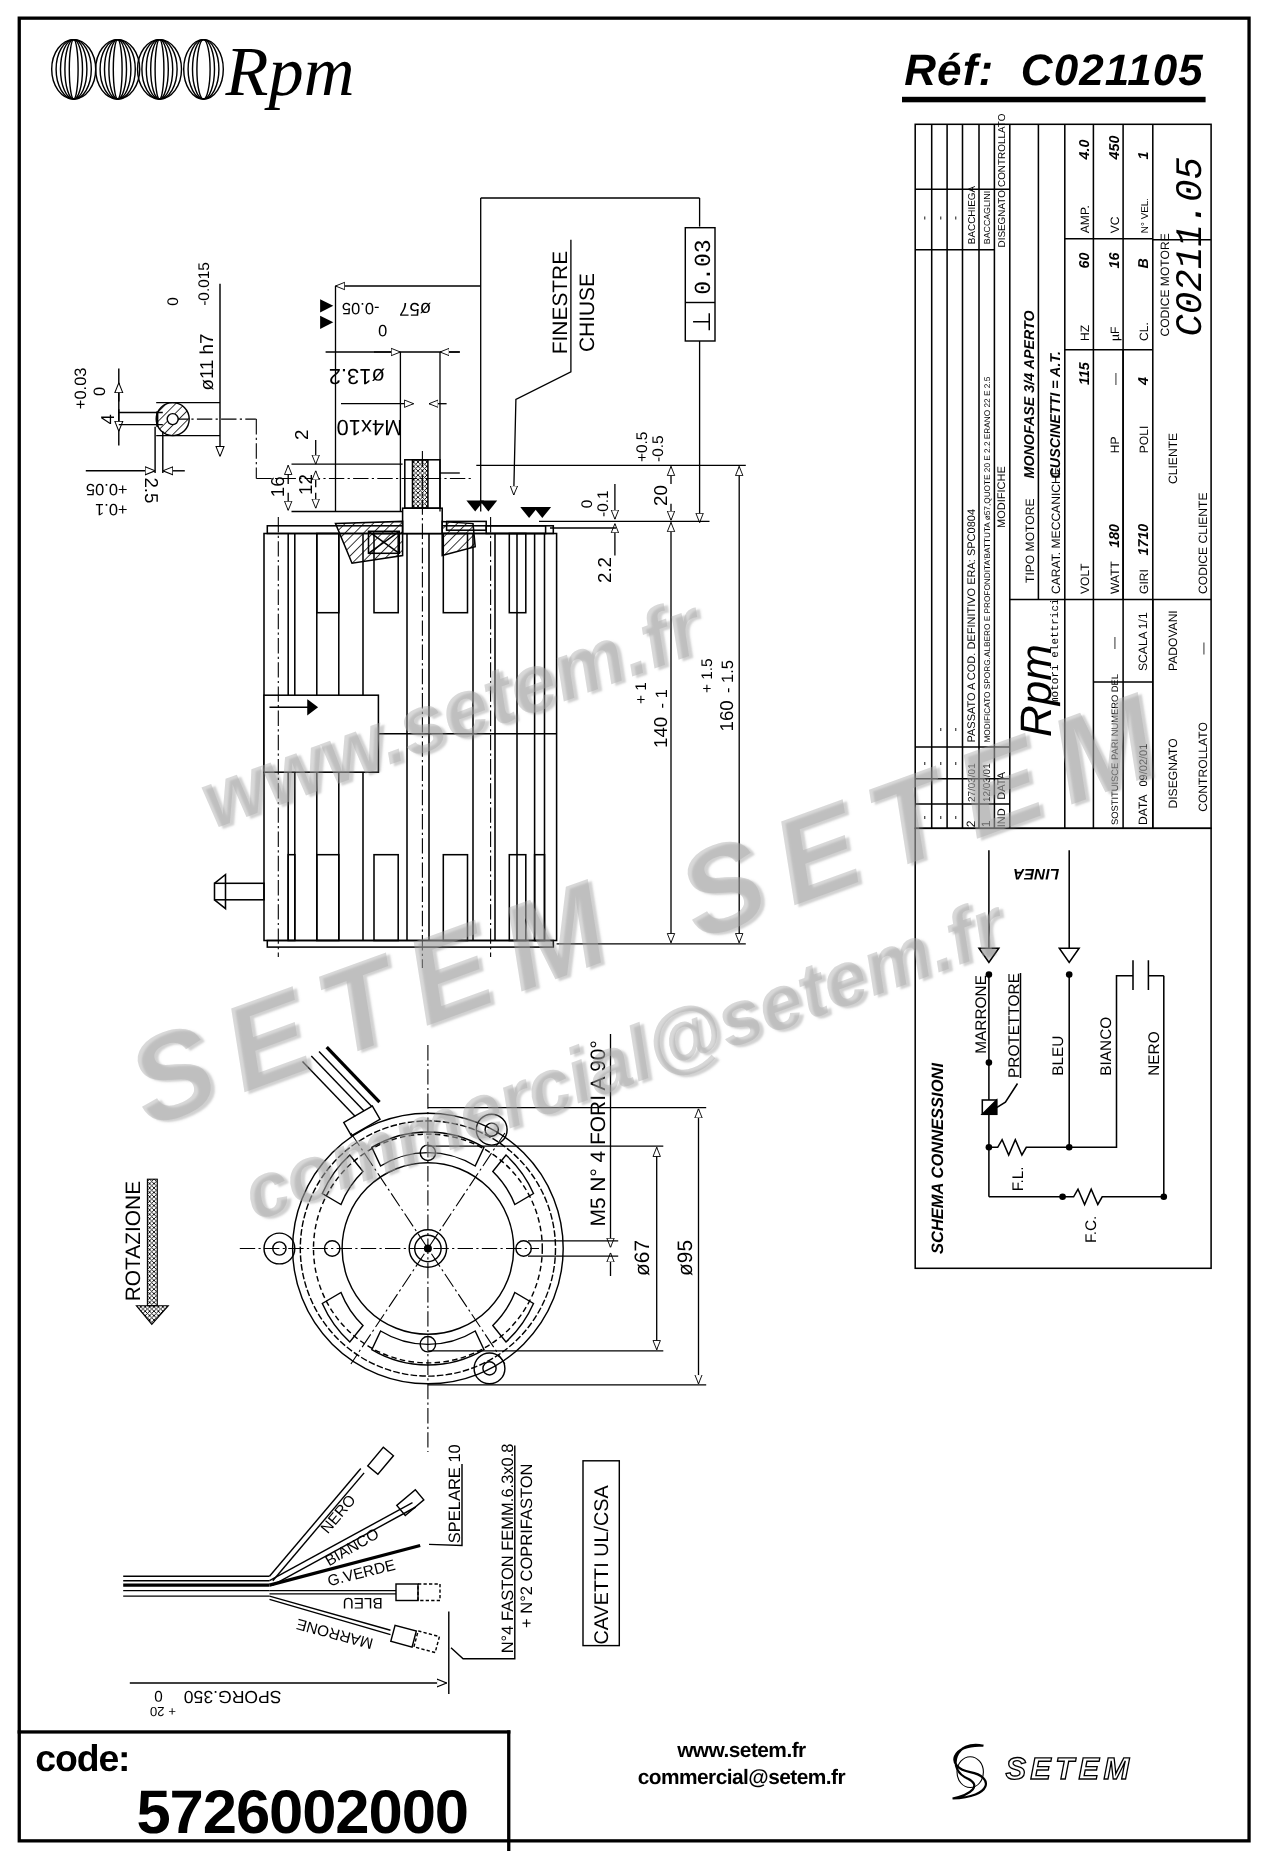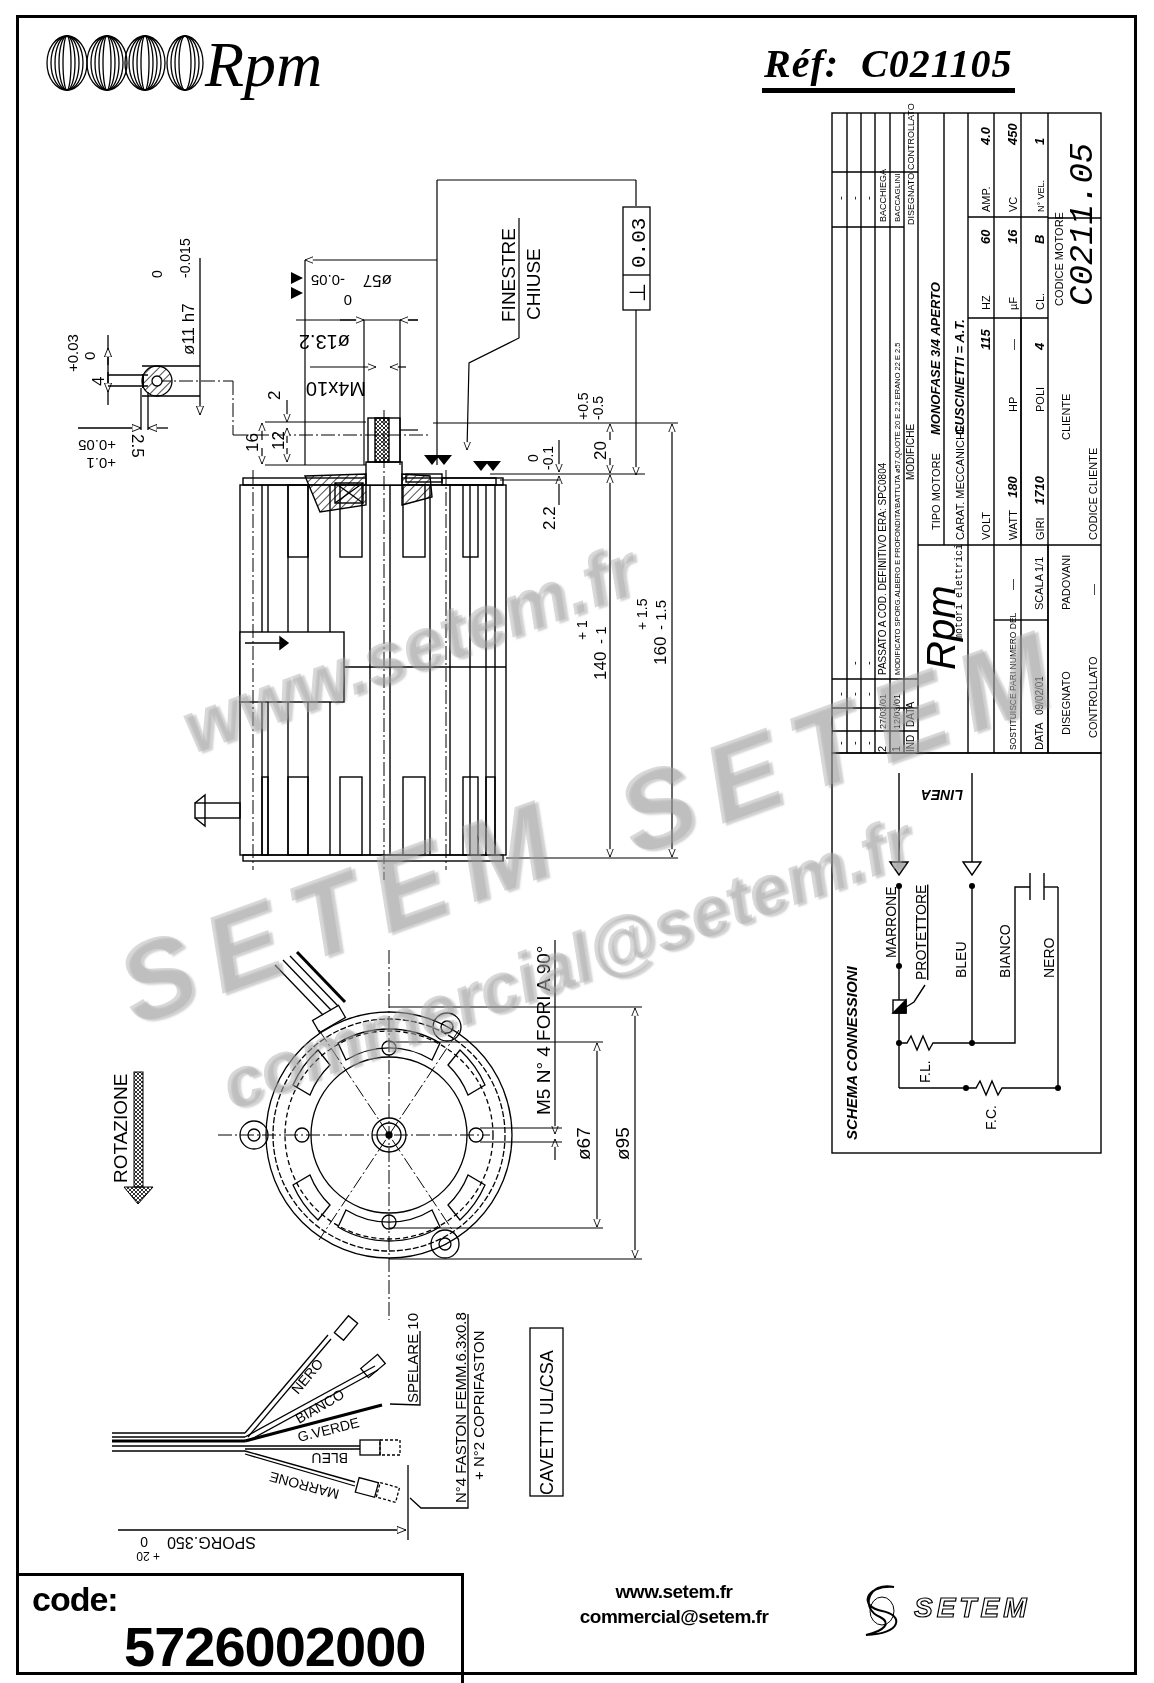--- a/index.html
+++ b/index.html
@@ -1,20 +1,20 @@
 <!DOCTYPE html>
 <html><head>
 <meta charset="utf-8">
 <style>
   html, body { margin: 0; padding: 0; background: #ffffff; }
   body { width: 1154px; height: 1683px; position: relative; overflow: hidden;
          font-family: "Liberation Sans", sans-serif; color: #000; }
   .sheet { position: absolute; left: 16px; top: 15px; width: 1121px; height: 1660px;
            border: 3px solid #000; box-sizing: border-box; }
-  .ref { position: absolute; left: 762px; top: 40px; font-family: Liberation Serif, serif;
+  .ref { position: absolute; left: 820px; top: 40px; font-family: Liberation Sans, sans-serif;
          font-weight: bold; font-style: italic; font-size: 40px; letter-spacing: 1px;
          border-bottom: 5px solid #000; padding: 0 2px 0 2px; line-height: 48px; }
   .rpm-logo { position: absolute; left: 45px; top: 30px; width: 320px; height: 70px; }
   .rpm-text { position: absolute; left: 205px; top: 30px; font-family: "Liberation Serif", serif;
               font-style: italic; font-size: 64px; line-height: 70px; }
   svg text { font-family: "Liberation Sans", sans-serif; }
   .mono { font-family: "Liberation Mono", monospace; }
   .footer-left { position: absolute; left: 16px; top: 1573px; width: 448px; height: 130px;
                  border-top: 3px solid #000; border-right: 3px solid #000; box-sizing: border-box; }
   .code-label { position: absolute; left: 16px; top: 4px; font-size: 34px; font-weight: bold;

